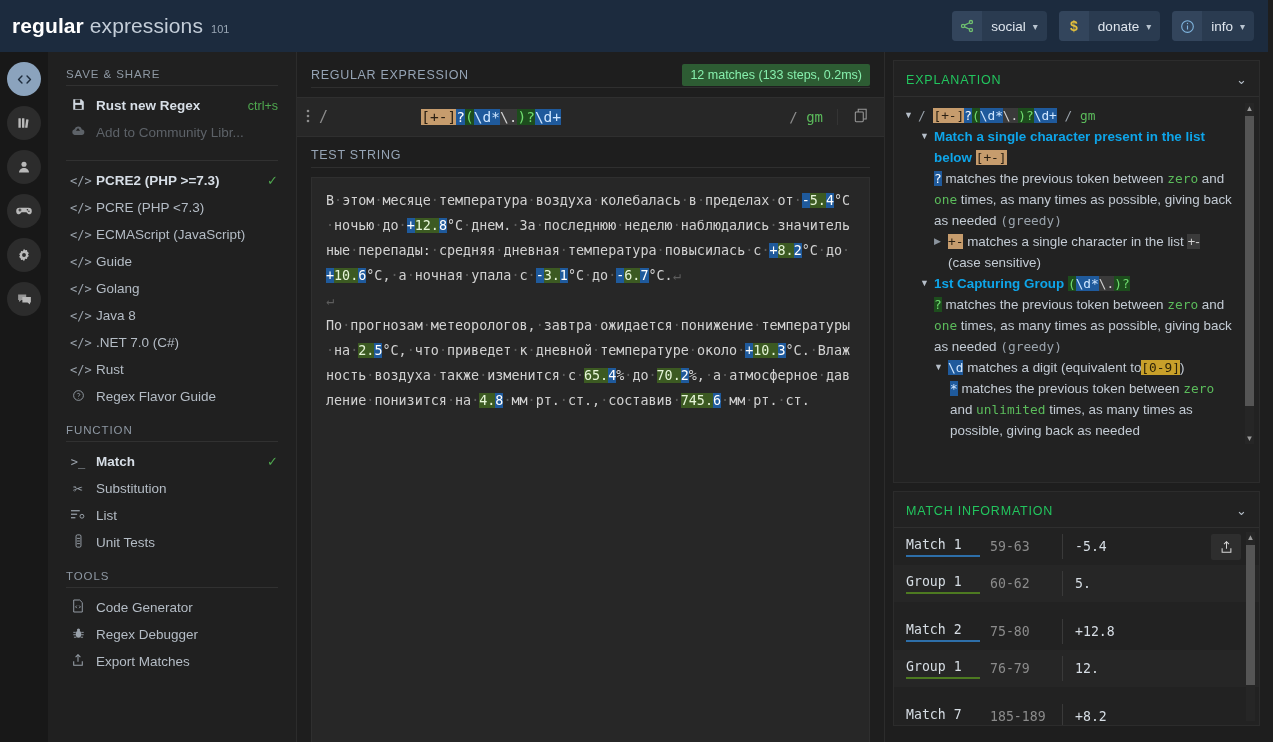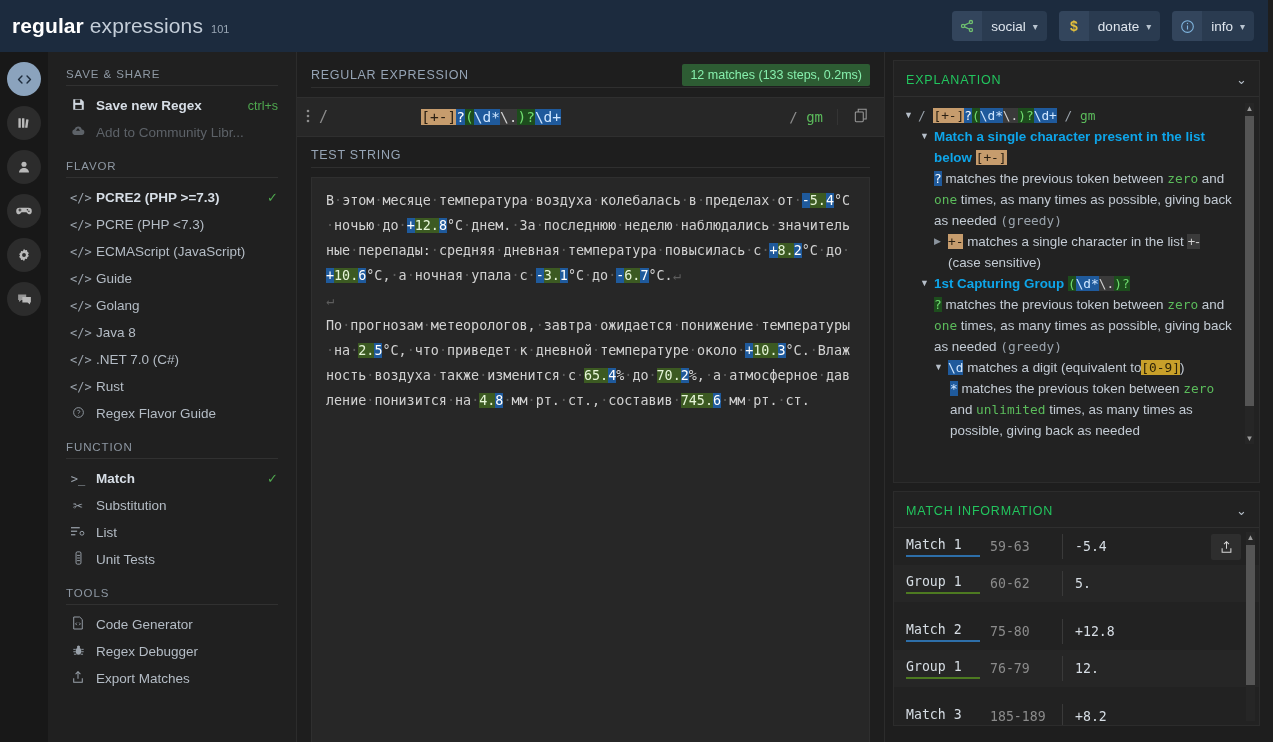--- a/index.html
+++ b/index.html
@@ -279,35 +279,34 @@
       <div class="menu-rule"></div>
 
       <div class="menu-item strong">
         <span class="mi-ico">
           <svg width="13" height="13" viewBox="0 0 16 16" fill="#cfd6de">
               <path d="M1.5 1.5h10L14.5 4.5v10h-13z"></path>
               <rect x="4" y="2" width="6" height="4" fill="#202020"></rect>
               <rect x="4" y="8.5" width="8" height="5" fill="#202020"></rect>
             </svg>
         </span>
-        <span class="mi-label">Save new Regex</span>
+        <span class="mi-label">Rust new Regex</span>
         <span class="mi-kbd">ctrl+s</span>
       </div>
       <div class="menu-item dim">
         <span class="mi-ico">
           <svg width="14" height="12" viewBox="0 0 16 13" fill="#5d6268">
               <path d="M4 11h8a3.1 3.1 0 0 0 .3-6.2A4.3 4.3 0 0 0 4 4.4 3.4 3.4 0 0 0 4 11z"></path>
               <path d="M8 3l2.4 3.2H5.6z" fill="#202020"></path>
             </svg>
         </span>
         <span class="mi-label">Add to Community Libr...</span>
       </div>
 
       <div class="menu-gap"></div>
-      <div class="menu-section">FLAVOR</div>
       <div class="menu-rule"></div>
 
       <div class="menu-item strong">
         <span class="mi-ico mono">&lt;/&gt;</span>
         <span class="mi-label">PCRE2 (PHP &gt;=7.3)</span>
         <span class="mi-check">✓</span>
       </div>
       <div class="menu-item">
         <span class="mi-ico mono">&lt;/&gt;</span>
         <span class="mi-label">PCRE (PHP &lt;7.3)</span>
@@ -599,21 +598,21 @@
                 <div class="val">+12.8</div>
               </div>
               <div class="mrow alt">
                 <div class="lbl group">Group 1</div>
                 <div class="rng">76-79</div>
                 <div class="sep"></div>
                 <div class="val">12.</div>
               </div>
               <div class="mgap"></div>
               <div class="mrow">
-                <div class="lbl match">Match 3</div>
+                <div class="lbl match">Match 7</div>
                 <div class="rng">185-189</div>
                 <div class="sep"></div>
                 <div class="val">+8.2</div>
               </div>
             </div>
           <div class="mi-scroll-track">
             <div class="mi-arrow" style="top:0">▲</div>
             <div class="mi-scroll-thumb" style="top:13px;height:140px"></div>
           </div>
         </div>

